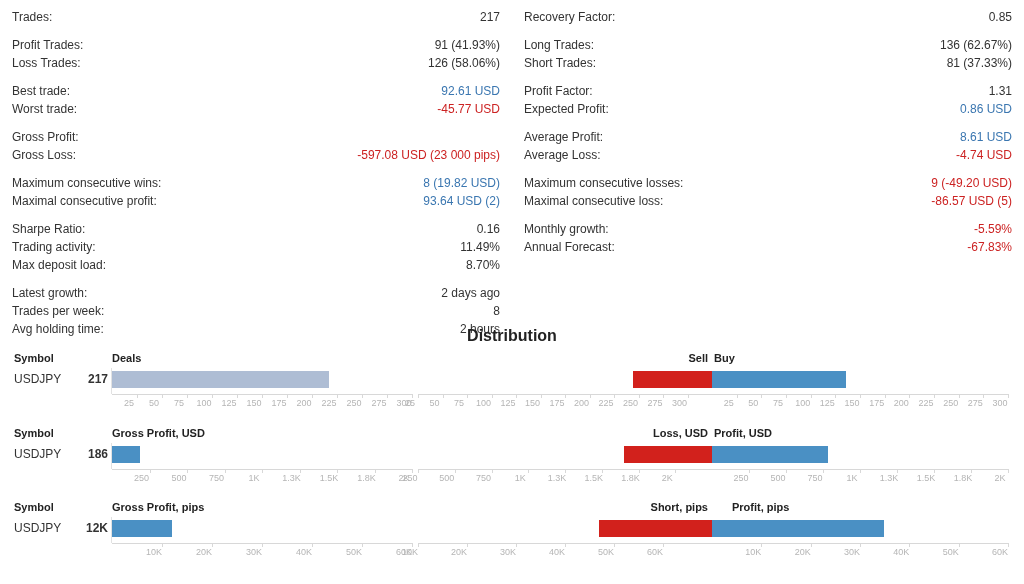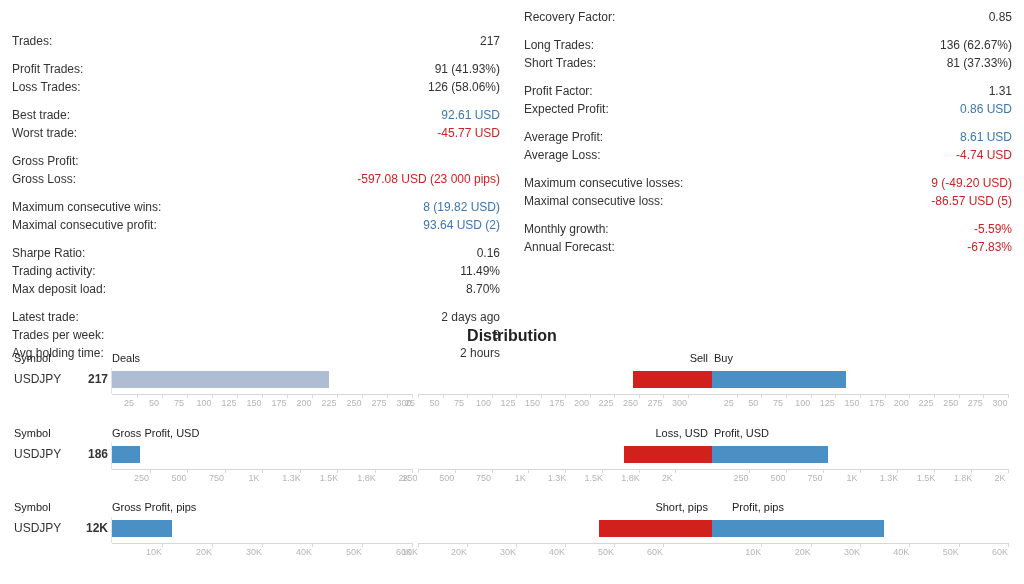--- a/index.html
+++ b/index.html
@@ -12,21 +12,21 @@
     overflow:hidden;
   }
   .wrap{position:relative;width:1024px;height:584px;}
 
   
   .stats{
     position:absolute;left:0;top:8px;width:1024px;
     display:flex;
   }
   .col{width:500px;}
-  .col.left{padding-left:12px;padding-right:12px;margin-top:24px;}
+  .col.left{padding-left:12px;padding-right:12px;}
   .col.right{padding-left:12px;padding-right:12px;}
   .row{
     display:flex;justify-content:space-between;align-items:baseline;
     height:18px;line-height:18px;
   }
   .row .lbl{color:#333;white-space:nowrap;}
   .row .val{white-space:nowrap;text-align:right;}
   .gap{height:10px;}
   .blue{color:#3a76b0;}
   .red{color:#cc2222;}
@@ -39,21 +39,21 @@
   }
 
   
   .dist{
     position:absolute;left:0;width:1024px;
   }
   .dist.b1{top:352px;}
   .dist.b2{top:427px;}
   .dist.b3{top:501px;}
 
-  .dhead{height:16px;position:relative;font-weight:normal;font-size:11px;color:#222;}
+  .dhead{height:16px;position:relative;font-weight:bold;font-size:11px;color:#222;}
   .dhead .h-symbol{position:absolute;left:14px;top:0;}
   .dhead .h-left{position:absolute;left:112px;top:0;}
   .dhead .h-neg{position:absolute;top:0;text-align:right;}
   .dhead .h-pos{position:absolute;top:0;}
 
   .drow{position:relative;height:26px;}
   .drow .sym{position:absolute;left:14px;top:4px;font-size:12px;color:#333;}
   .drow .cnt{position:absolute;top:4px;font-size:12px;font-weight:bold;color:#333;text-align:right;}
 
   .bar{position:absolute;top:3px;height:17px;}
@@ -123,21 +123,21 @@
       <div class="row">
           <span class="lbl">Trading activity:</span>
           <span class="val dark">11.49%</span>
         </div>
       <div class="row">
           <span class="lbl">Max deposit load:</span>
           <span class="val dark">8.70%</span>
         </div>
       <div class="gap"></div>
       <div class="row">
-          <span class="lbl">Latest trade:</span>
+          <span class="lbl">Latest growth:</span>
           <span class="val dark">2 days ago</span>
         </div>
       <div class="row">
           <span class="lbl">Trades per week:</span>
           <span class="val dark">8</span>
         </div>
       <div class="row">
           <span class="lbl">Avg holding time:</span>
           <span class="val dark">2 hours</span>
         </div>

